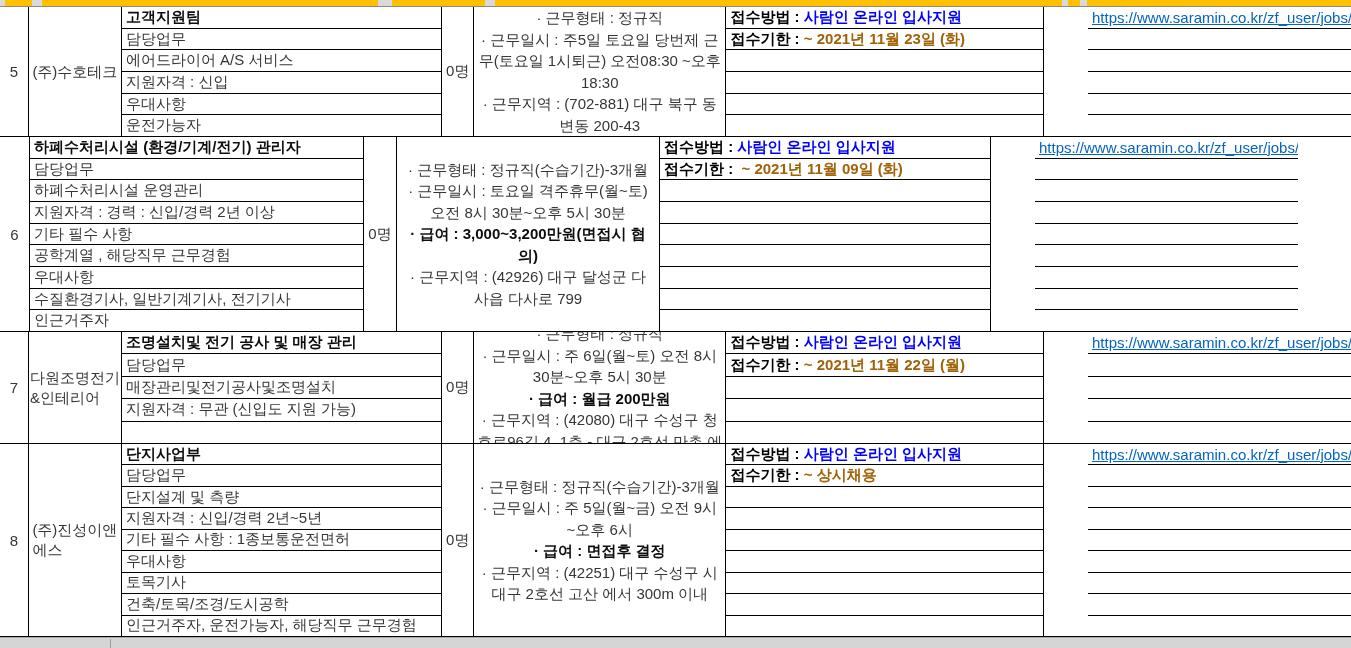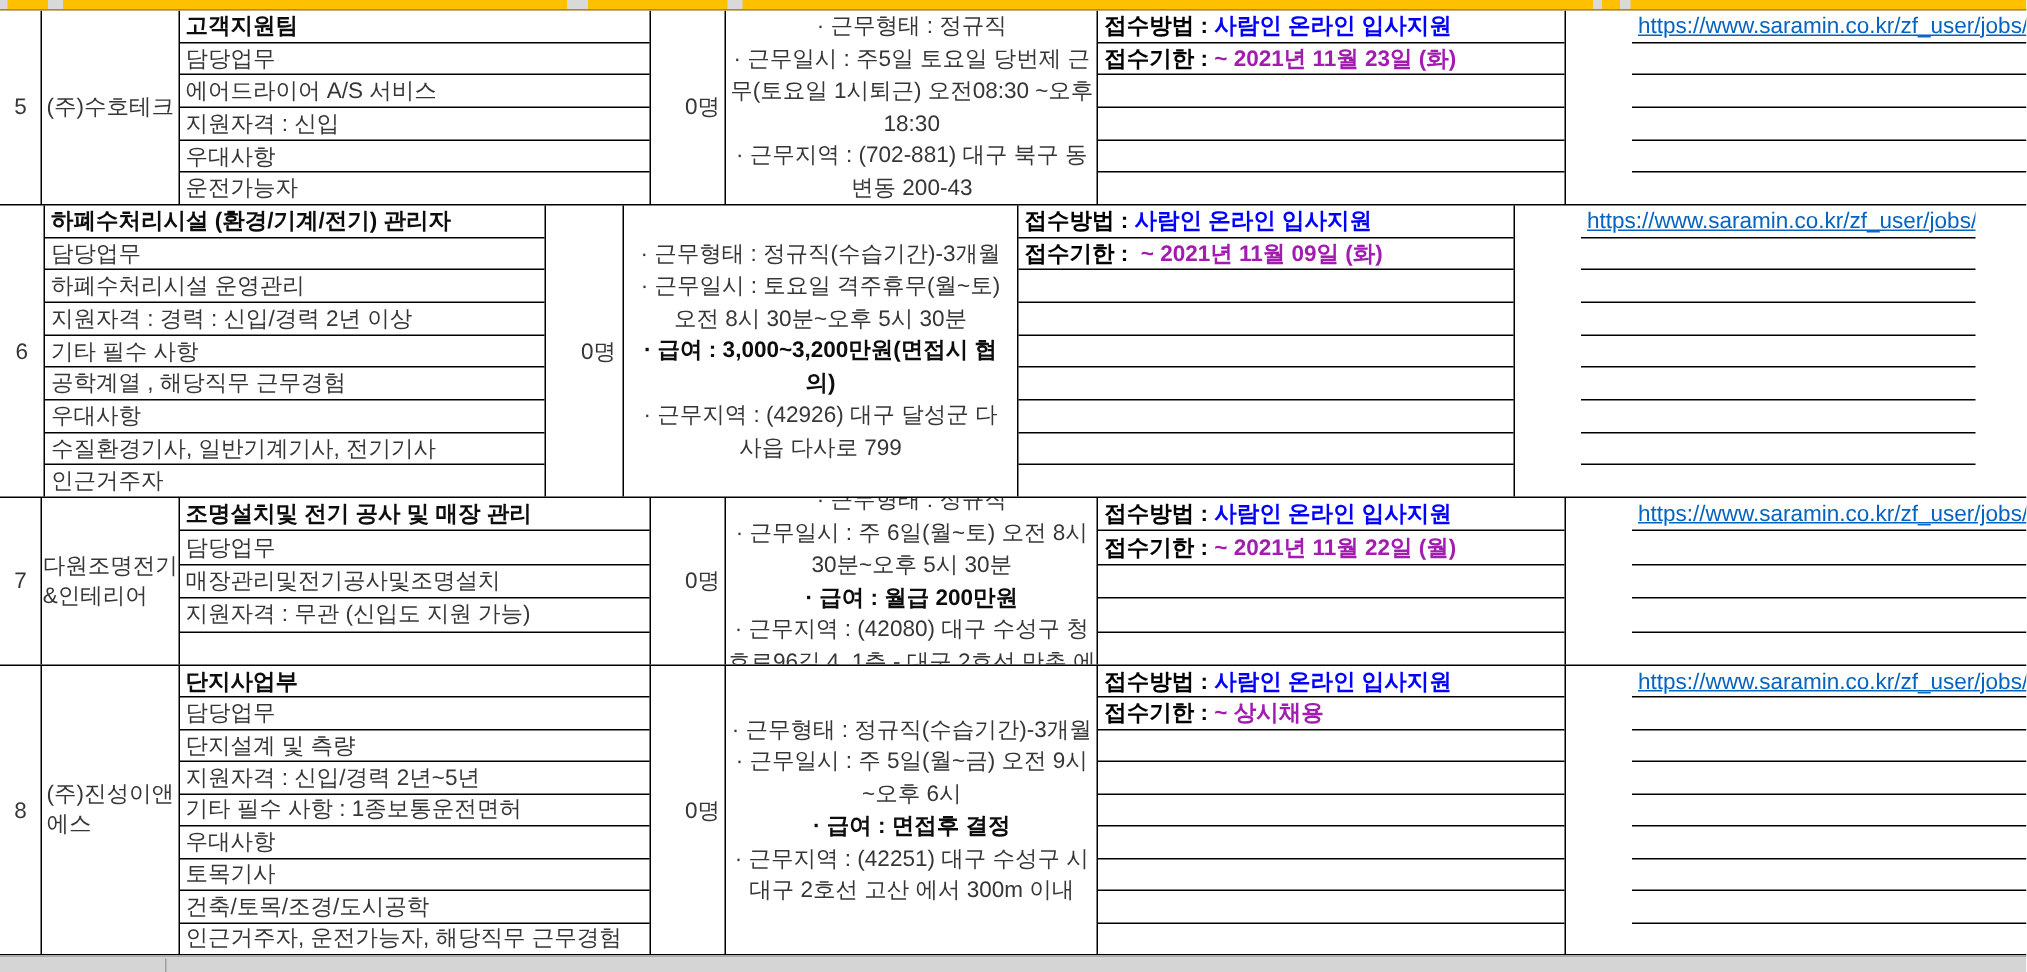--- a/index.html
+++ b/index.html
@@ -10,35 +10,35 @@
     color: #363636; font-size: 15px;
   }
   .band { height: 7px; background: #FFC000; border-bottom: 1px solid #8a8a7a; position: relative; }
   .notch { position: absolute; top: 0; height: 6px; background: #d9d9d9; }
   .row { display: flex; border-bottom: 1px solid #000; width: 100%; }
   .c { border-right: 1px solid #000; height: 100%; }
   .c1 { width: 30px; display: flex; align-items: center; justify-content: center; }
   .c2 { width: 97px; display: flex; align-items: center; justify-content: center;
         text-align: left; white-space: pre-line; line-height: 20px; }
   .c3 { width: 334px; display: flex; flex-direction: column; }
-  .c4 { width: 33px; display: flex; align-items: center; justify-content: center; margin-left: 19px; }
+  .c4 { width: 33px; display: flex; align-items: center; justify-content: center; }
   .c5 { width: 263px; display: flex; flex-direction: column; justify-content: center;
         align-items: center; overflow: hidden; text-align: center; }
   .c6 { width: 331px; display: flex; flex-direction: column; }
   .c7 { width: 263px; display: flex; flex-direction: column; border-right: none; margin-left: 44px; }
   .subrow { flex: 1 1 0; border-bottom: 1px solid #000; display: flex; align-items: center;
             padding-left: 4px; overflow: hidden; white-space: nowrap; }
   .subrow:last-child { border-bottom: none; }
   .title { font-weight: bold; color: #0d0d0d; }
   .condline { flex: 0 0 21.5px; height: 21.5px; line-height: 21.5px; white-space: nowrap;
               overflow: visible; width: 100%; }
   .b { font-weight: bold; color: #0d0d0d; }
   .lab { font-weight: bold; color: #000; white-space: pre; }
   .blue { color: #0000FF; font-weight: bold; white-space: pre; }
-  .red { color: #a21caf; font-weight: bold; white-space: pre; }
+  .red { color: #a16207; font-weight: bold; white-space: pre; }
   a.link { color: #0563C1; text-decoration: underline; white-space: nowrap; }
   .bar { height: 11px; background: #D5D5D5; border-top: 1px solid #ACACAC; position: relative; }
   .bar-divider { position: absolute; left: 110px; top: 1px; width: 1px; height: 9px; background: #9f9f9f; }
 </style>
 </head>
 <body>
 
 <div class="stage">
 
   <div class="band">

